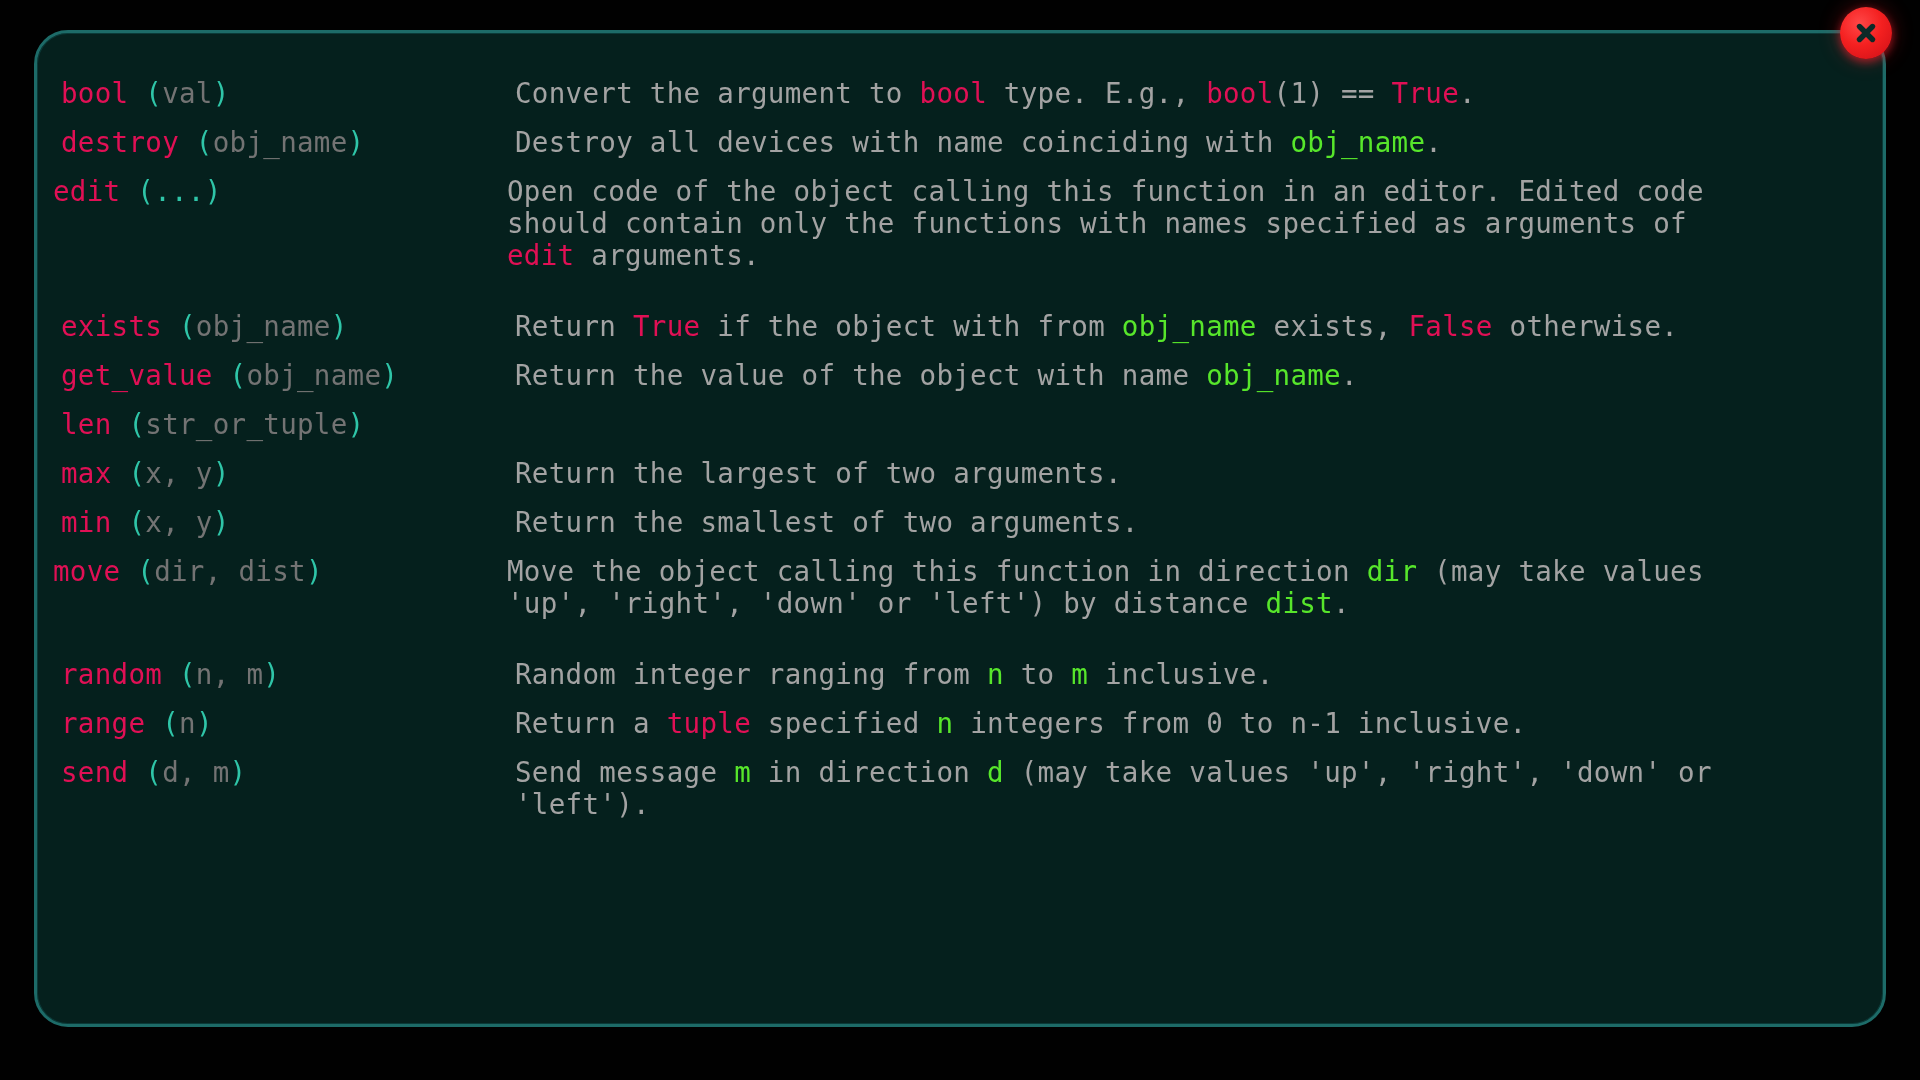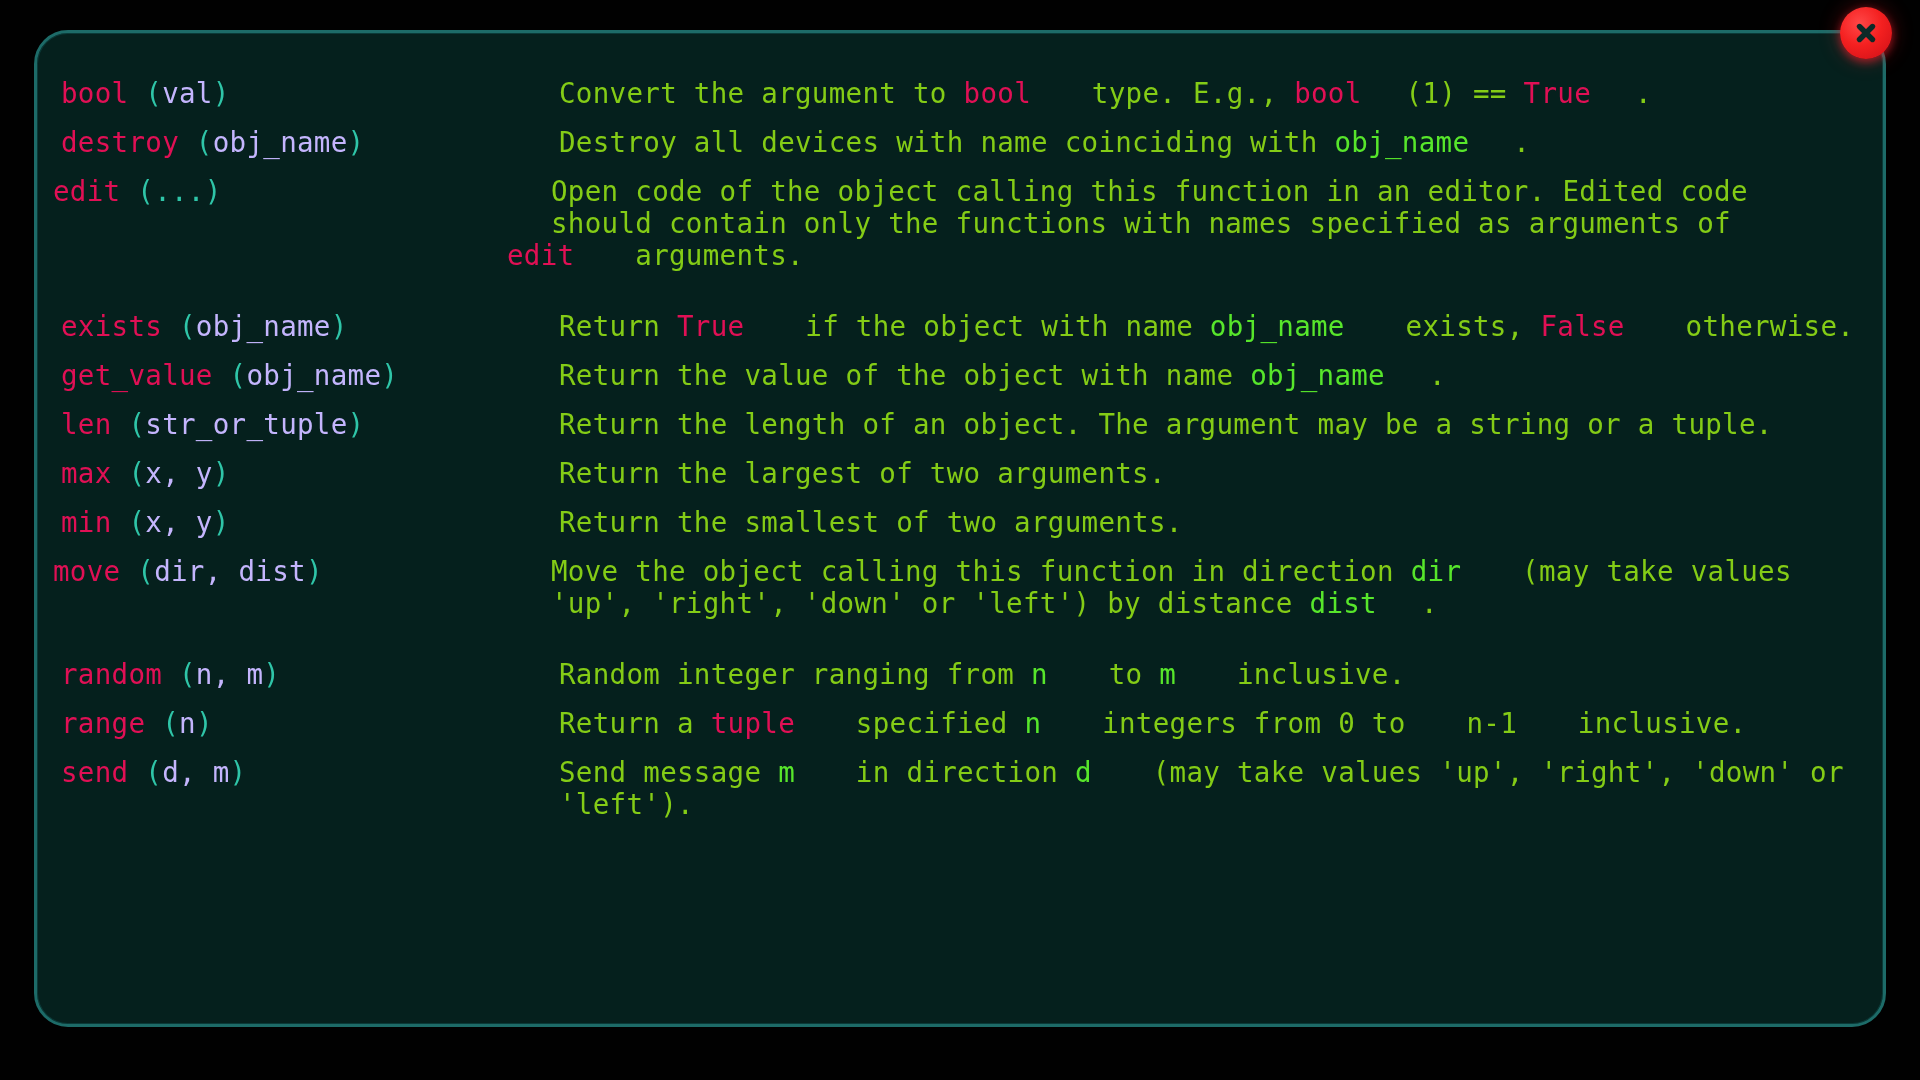--- a/index.html
+++ b/index.html
@@ -67,22 +67,22 @@
     font-size: 27.5px;
     line-height: 32px;
     letter-spacing: 0.3px;
   }
 
   .desc-line { display: block; white-space: pre; }
 
   
   .fn    { color: #e01055; }
   .paren { color: #2fc5a8; }
-  .arg   { color: #c4b5fd; }
-  .txt   { color: #84cc16; margin-left: 44px; }
+  .arg   { color: #737373; }
+  .txt   { color: #a3a3a3; }
   .kw    { color: #e01055; }
   .par   { color: #57e62b; }
 
   
   #close-button {
     position: absolute;
     right: 28px;
     top: 7px;
     width: 52px;
     height: 52px;
@@ -112,29 +112,28 @@
         <div class="help-row">
           <div class="sig-cell"><span class="fn">destroy</span><span class="paren"> (</span><span class="arg">obj_name</span><span class="paren">)</span></div>
           <div class="desc-cell"><span class="desc-line"><span class="txt">Destroy all devices with name coinciding with </span><span class="par">obj_name</span><span class="txt">.</span></span></div>
         </div>
         <div class="help-row gap-after">
           <div class="sig-cell"><span class="fn">edit</span><span class="paren"> (</span><span class="paren">...</span><span class="paren">)</span></div>
           <div class="desc-cell"><span class="desc-line"><span class="txt">Open code of the object calling this function in an editor. Edited code</span></span><span class="desc-line"><span class="txt">should contain only the functions with names specified as arguments of</span></span><span class="desc-line"><span class="kw">edit</span><span class="txt"> arguments.</span></span></div>
         </div>
         <div class="help-row">
           <div class="sig-cell"><span class="fn">exists</span><span class="paren"> (</span><span class="arg">obj_name</span><span class="paren">)</span></div>
-          <div class="desc-cell"><span class="desc-line"><span class="txt">Return </span><span class="kw">True</span><span class="txt"> if the object with name </span><span class="par">obj_name</span><span class="txt"> exists, </span><span class="kw">False</span><span class="txt"> otherwise.</span></span></div>
+          <div class="desc-cell"><span class="desc-line"><span class="txt">Return </span><span class="kw">True</span><span class="txt"> if the object with from </span><span class="par">obj_name</span><span class="txt"> exists, </span><span class="kw">False</span><span class="txt"> otherwise.</span></span></div>
         </div>
         <div class="help-row">
           <div class="sig-cell"><span class="fn">get_value</span><span class="paren"> (</span><span class="arg">obj_name</span><span class="paren">)</span></div>
           <div class="desc-cell"><span class="desc-line"><span class="txt">Return the value of the object with name </span><span class="par">obj_name</span><span class="txt">.</span></span></div>
         </div>
         <div class="help-row">
           <div class="sig-cell"><span class="fn">len</span><span class="paren"> (</span><span class="arg">str_or_tuple</span><span class="paren">)</span></div>
-          <div class="desc-cell"><span class="desc-line"><span class="txt">Return the length of an object. The argument may be a string or a tuple.</span></span></div>
         </div>
         <div class="help-row">
           <div class="sig-cell"><span class="fn">max</span><span class="paren"> (</span><span class="arg">x, y</span><span class="paren">)</span></div>
           <div class="desc-cell"><span class="desc-line"><span class="txt">Return the largest of two arguments.</span></span></div>
         </div>
         <div class="help-row">
           <div class="sig-cell"><span class="fn">min</span><span class="paren"> (</span><span class="arg">x, y</span><span class="paren">)</span></div>
           <div class="desc-cell"><span class="desc-line"><span class="txt">Return the smallest of two arguments.</span></span></div>
         </div>
         <div class="help-row gap-after">

